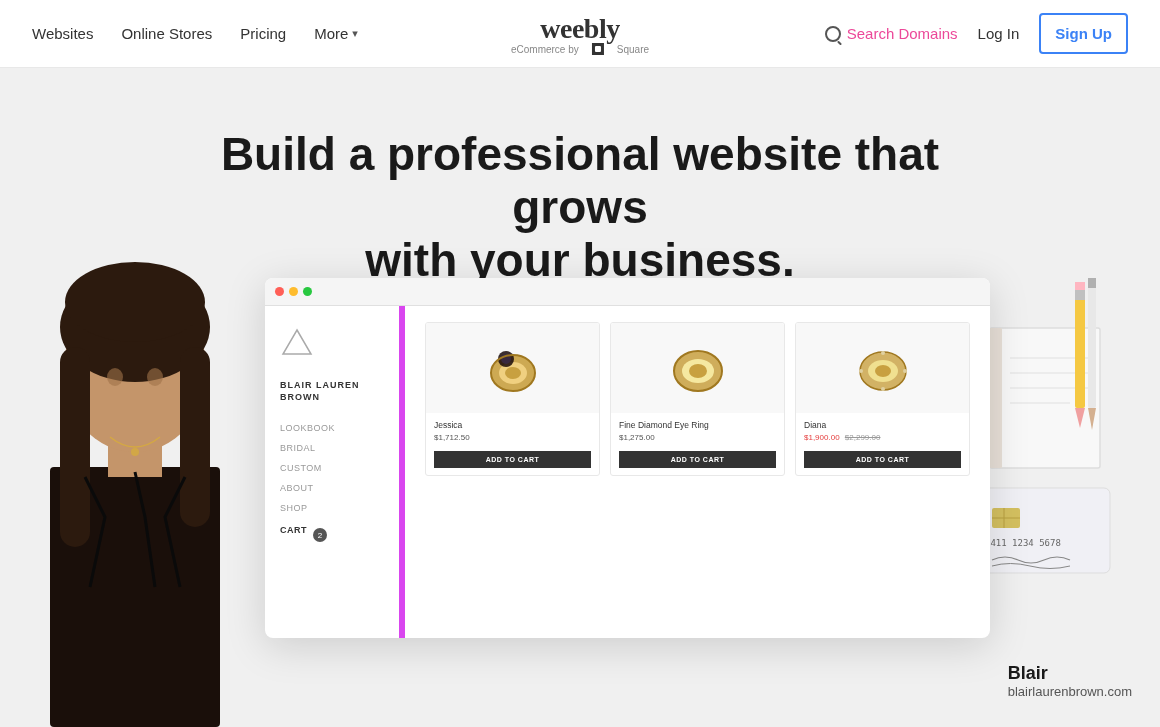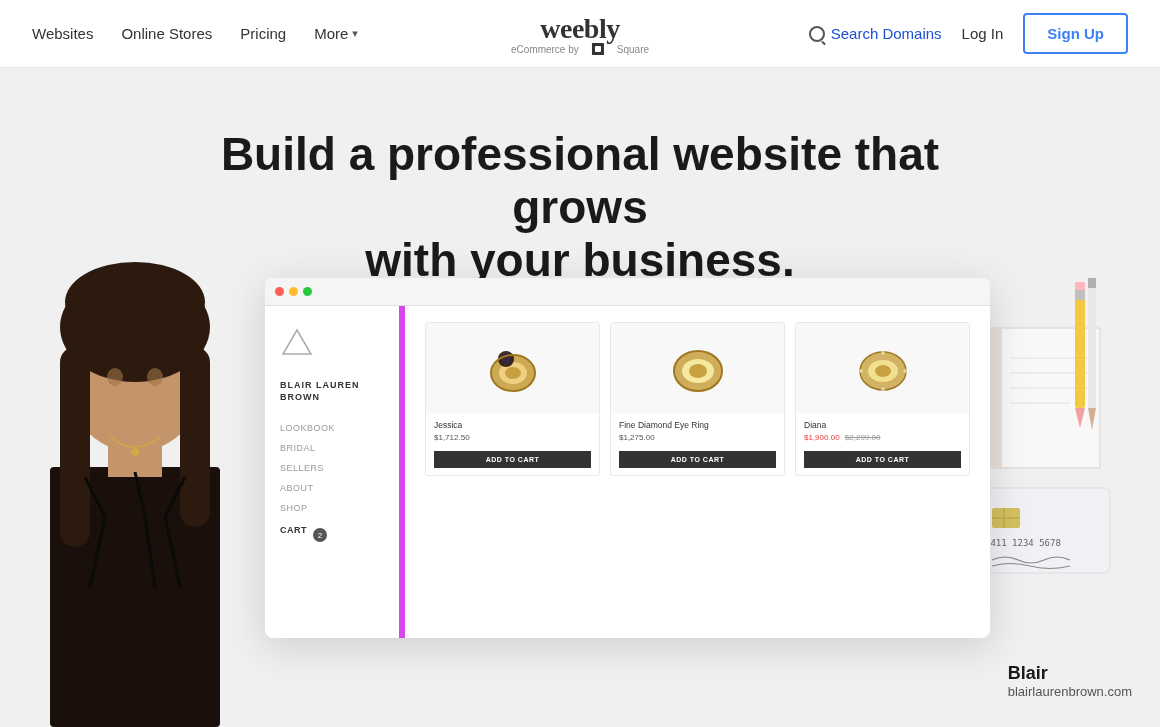--- a/index.html
+++ b/index.html
@@ -22,25 +22,25 @@
     .nav-more { display: flex; align-items: center; gap: 4px; }
     .nav-more .chevron { font-size: 11px; color: #555; }
 
     .nav-logo { position: absolute; left: 50%; transform: translateX(-50%); text-align: center; }
     .logo-text { font-size: 28px; font-weight: 700; color: #333; font-family: Georgia, serif; letter-spacing: -0.5px; }
     .logo-sub { font-size: 10px; color: #888; display: flex; align-items: flex-end; gap: 13px; justify-content: center; margin-top: -2px; }
     .square-icon { width: 12px; height: 12px; background: #333; display: inline-flex; align-items: center; justify-content: center; }
     .square-icon::after { content: ''; display: block; width: 6px; height: 6px; background: #fff; border-radius: 1px; }
 
     .nav-right { display: flex; align-items: center; gap: 20px; }
-    .search-domains { display: flex; align-items: center; gap: 6px; font-size: 15px; color: #1d4ed8; cursor: pointer; }
+    .search-domains { display: flex; align-items: center; gap: 6px; font-size: 15px; color: #ec4899; cursor: pointer; }
     .search-icon-circle { width: 16px; height: 16px; border: 2px solid #555; border-radius: 50%; position: relative; }
     .search-icon-circle::after { content: ''; position: absolute; bottom: -4px; right: -3px; width: 5px; height: 2px; background: #555; transform: rotate(45deg); border-radius: 1px; }
     .login-link { font-size: 15px; color: #333; text-decoration: none; }
-    .signup-btn { padding: 10px 22px; border: 2px solid #3b82f6; border-radius: 4px; font-size: 15px; font-weight: 600; color: #3b82f6; background: transparent; cursor: pointer; }
+    .signup-btn { padding: 10px 14px; border: 2px solid #3b82f6; border-radius: 4px; font-size: 15px; font-weight: 600; color: #3b82f6; background: transparent; cursor: pointer; }
 
     
     .hero {
       background: #f0f0f0;
       min-height: 659px;
       position: relative;
       display: flex;
       flex-direction: column;
       align-items: center;
       padding-top: 60px;
@@ -229,21 +229,21 @@
     <div class="mockup-body">
       <div class="mockup-sidebar">
         <div class="sidebar-logo">
           <svg class="triangle-logo" viewBox="0 0 34 34" xmlns="http://www.w3.org/2000/svg">
             <polygon points="17,4 31,28 3,28" fill="none" stroke="#aaa" stroke-width="1.5"></polygon>
           </svg>
         </div>
         <div class="brand-name">BLAIR LAUREN BROWN</div>
         <div class="sidebar-nav-item">LOOKBOOK</div>
         <div class="sidebar-nav-item">BRIDAL</div>
-        <div class="sidebar-nav-item">SELLERS</div>
+        <div class="sidebar-nav-item">CUSTOM</div>
         <div class="sidebar-nav-item">ABOUT</div>
         <div class="sidebar-nav-item">SHOP</div>
         <div class="cart-row">
           <span class="sidebar-nav-item active">CART</span>
           <span class="cart-badge">2</span>
         </div>
       </div>
 
       <div class="mockup-main">
         <div class="products-grid">

